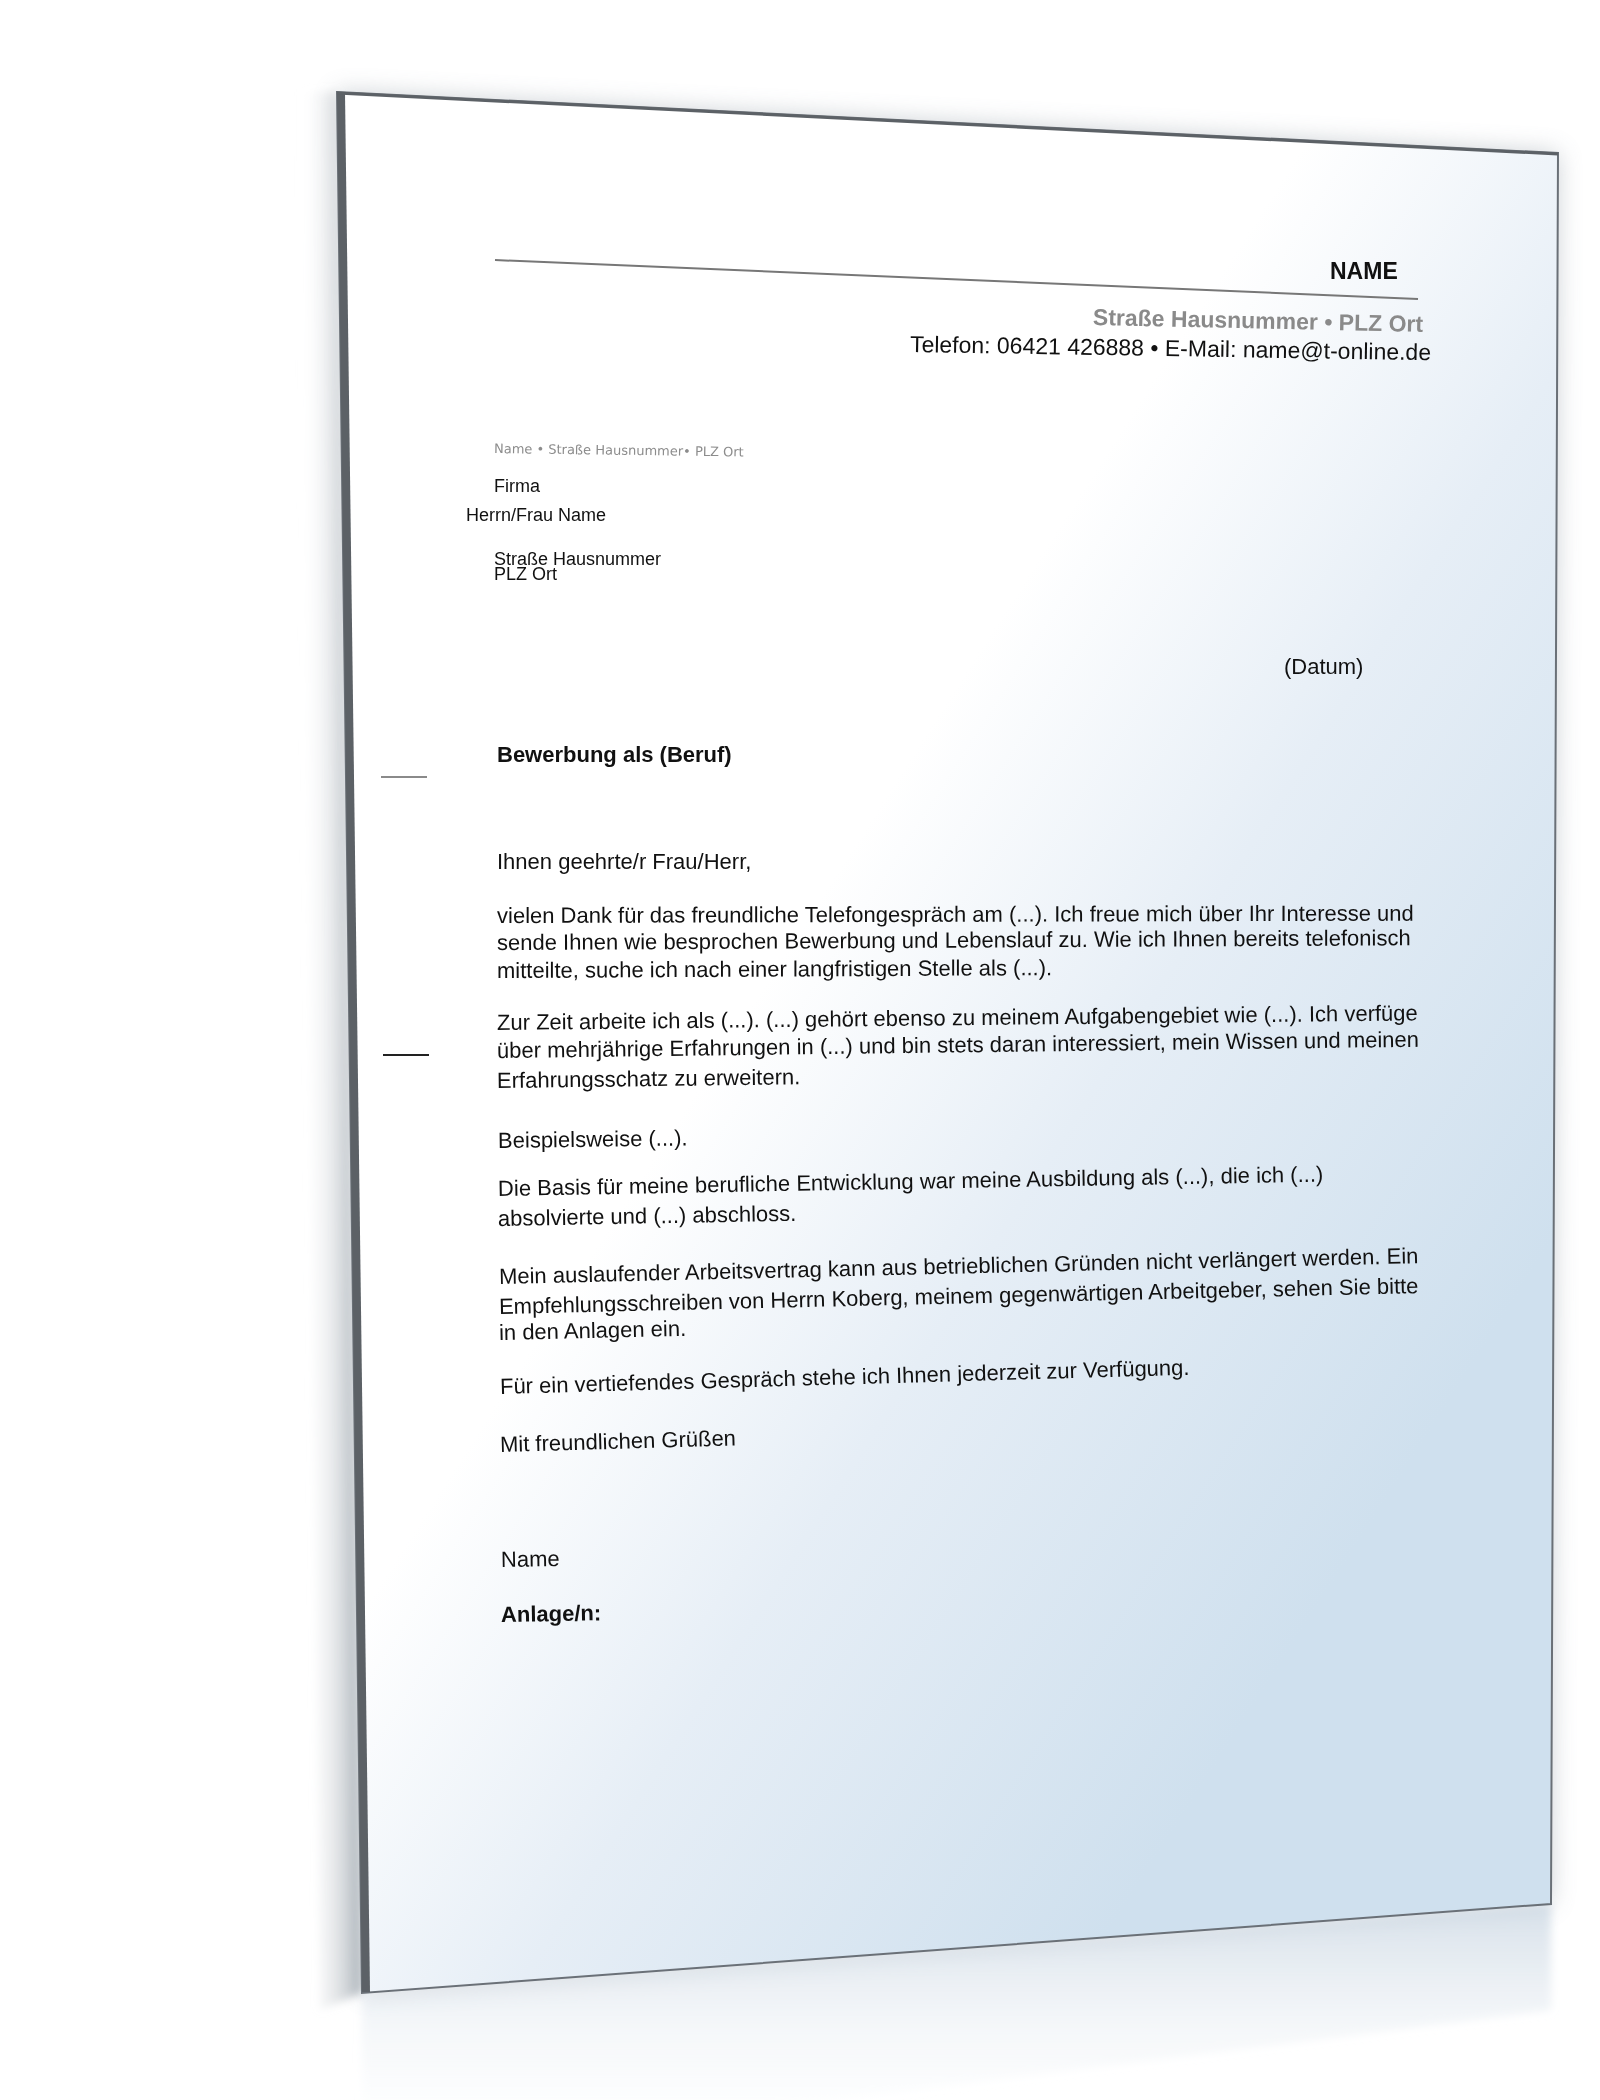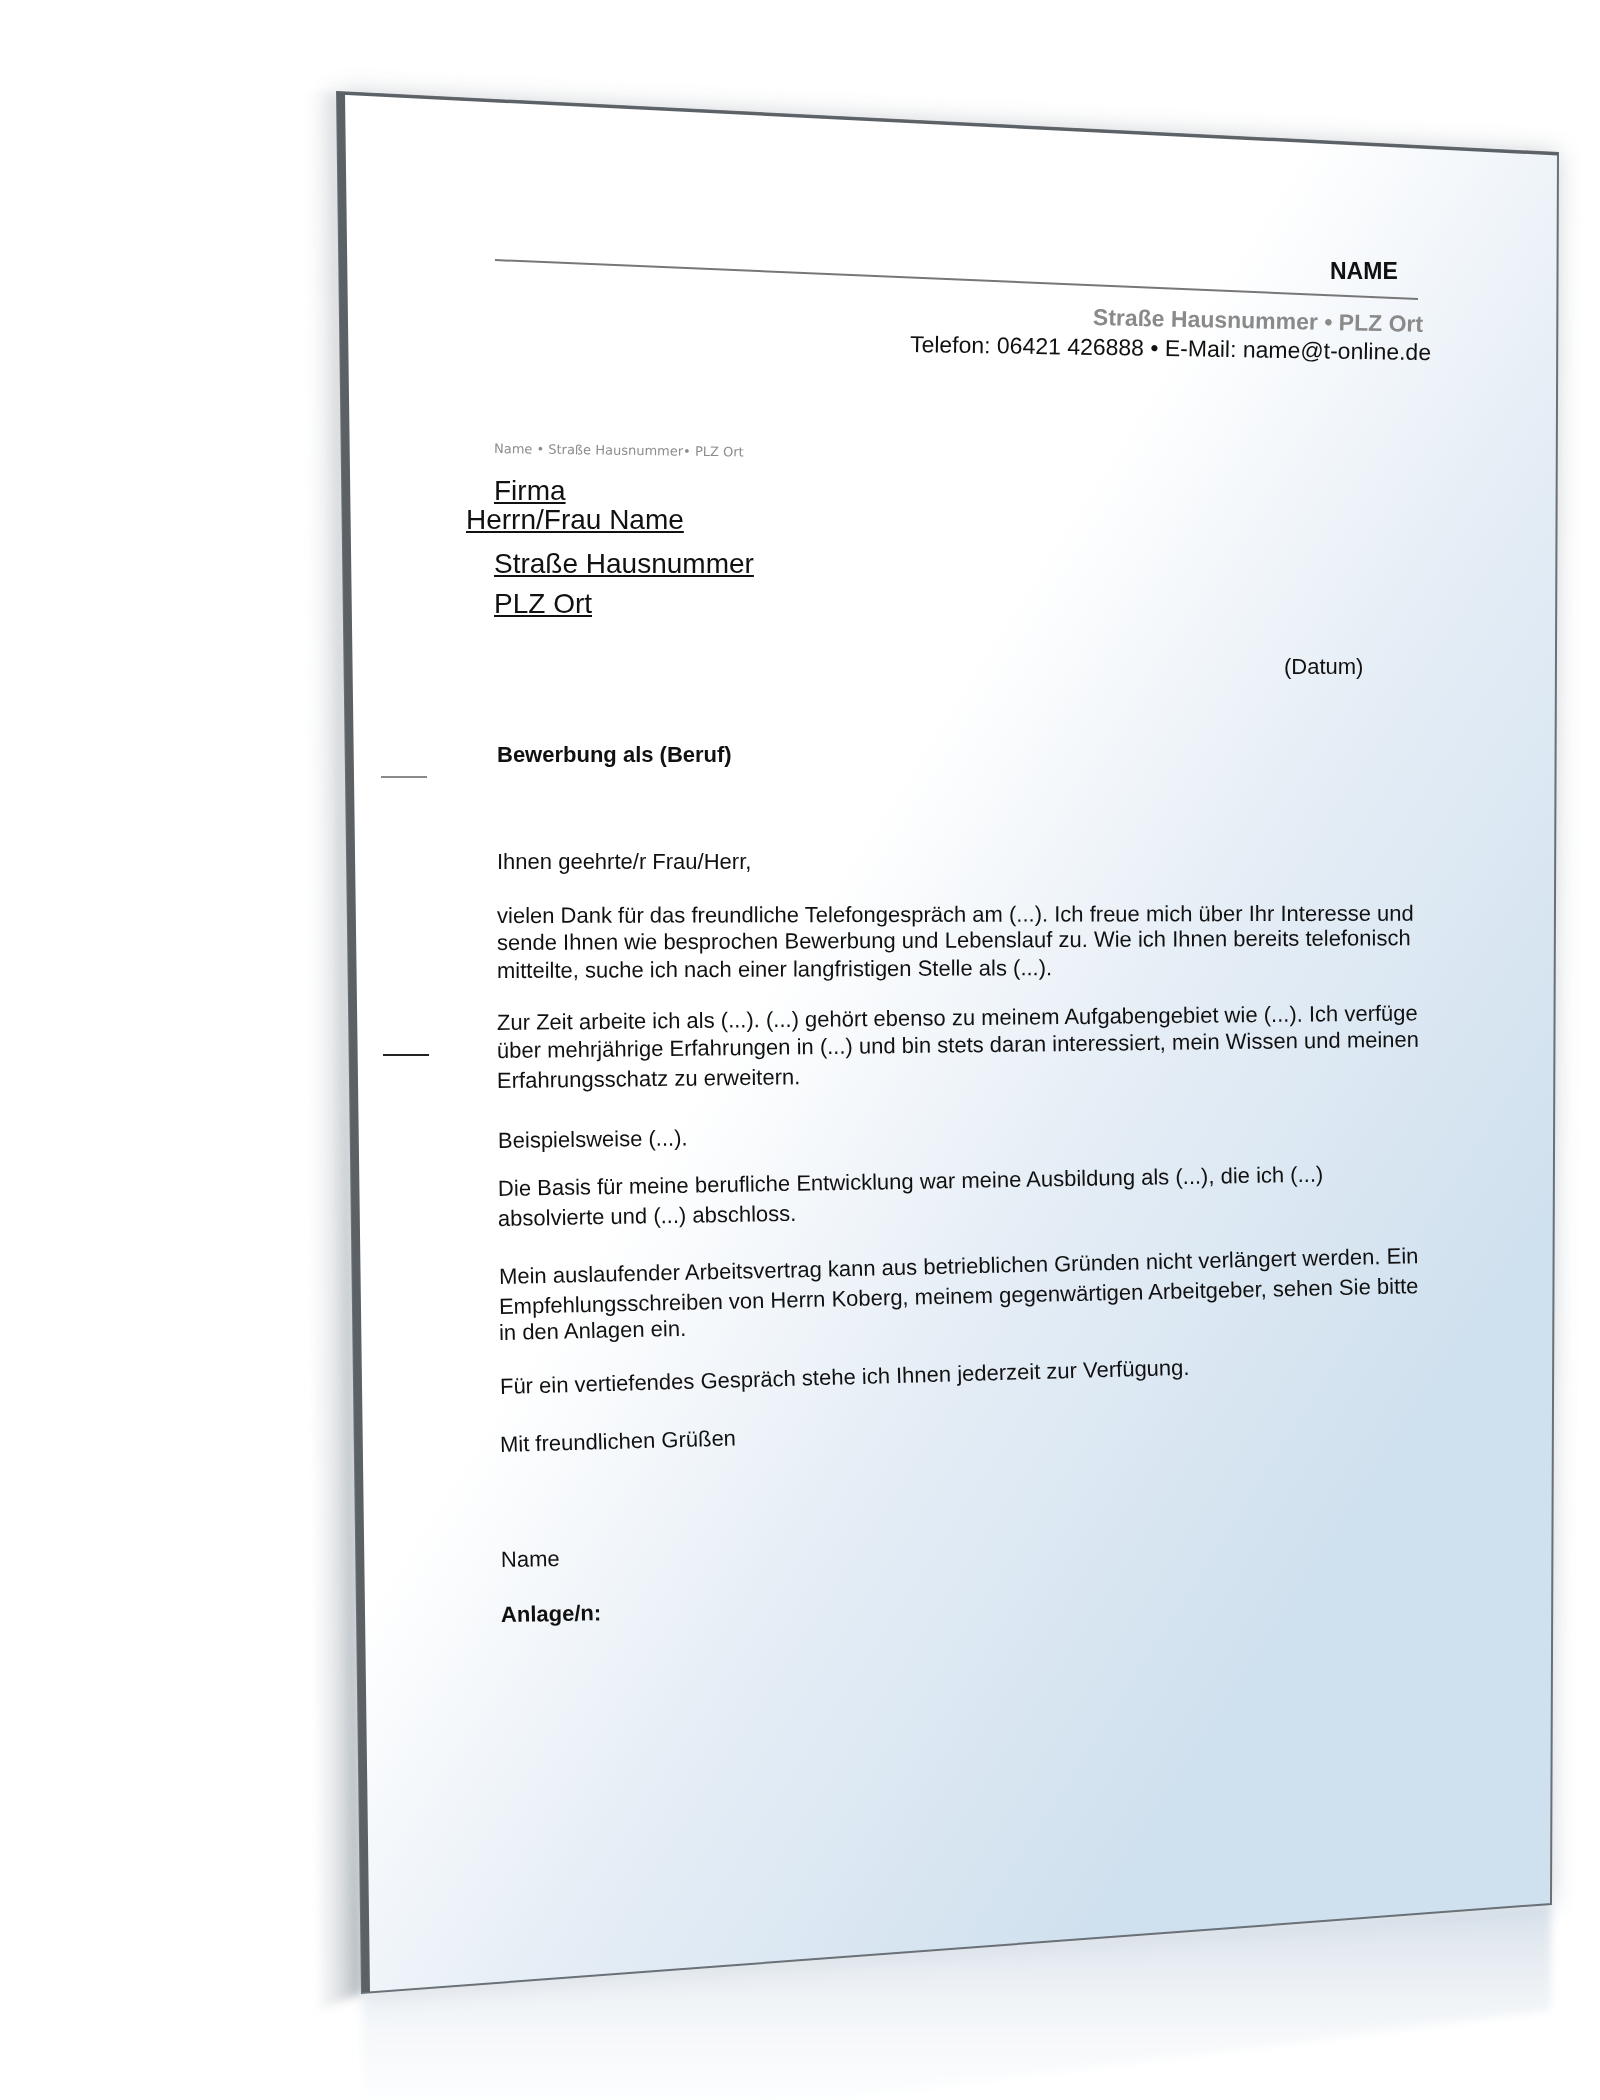--- a/index.html
+++ b/index.html
@@ -5,21 +5,21 @@
   html, body { margin:0; padding:0; background:#ffffff; }
   body { width:1600px; height:2100px; position:relative; overflow:hidden;
          font-family:"Liberation Sans", sans-serif; }
   .stage { position:absolute; left:0; top:0; width:1600px; height:2100px; }
   svg.page-svg { position:absolute; left:0; top:0; }
   .txt { position:absolute; white-space:nowrap; color:#111; transform-origin:0 50%; line-height:1; }
   .hdr-name { font-weight:bold; font-size:23px; }
   .hdr-addr { font-weight:bold; font-size:23px; color:#8a8a8a; }
   .hdr-tel { font-size:23px; color:#111; }
   .sender-small { font-family:"DejaVu Sans", sans-serif; font-size:13px; color:#8c8c8c; }
-  .addr { font-size:28px;text-decoration:underline; }
+  .addr { font-size:18px; }
   .body { font-size:22px; }
   .bold { font-weight:bold; }
 </style>
 </head>
 <body>
 
 <div class="stage">
 
   <svg class="page-svg" width="1600" height="2100" viewBox="0 0 1600 2100">
     <defs>
@@ -65,21 +65,21 @@
 
   <div class="txt hdr-name" style="left:1330px; top:260px;">NAME</div>
   <div class="txt hdr-addr" style="left:1093px; top:306px; transform:rotate(1.2deg);">Straße Hausnummer • PLZ Ort</div>
   <div class="txt hdr-tel" style="left:910px; top:333px; transform:rotate(0.9deg);">Telefon: 06421 426888 • E-Mail: name@t-online.de</div>
 
   <div class="txt sender-small" style="left:494px; top:442px; transform:rotate(0.8deg);">Name • Straße Hausnummer• PLZ Ort</div>
 
   <div class="txt addr" style="left:494px; top:477px;">Firma</div>
   <div class="txt addr" style="left:466px; top:506px;">Herrn/Frau Name</div>
   <div class="txt addr" style="left:494px; top:550px;">Straße Hausnummer</div>
-  <div class="txt addr" style="left:494px; top:590px;">PLZ Ort</div>
+  <div class="txt addr" style="left:494px; top:565px;">PLZ Ort</div>
 
   <div class="txt body" style="left:1272px; top:656px;margin-left:12px;">(Datum)</div>
 
   <div class="txt body bold" style="left:497px; top:744px;">Bewerbung als (Beruf)</div>
 
   <div class="txt body" style="left:497px; top:851px;">Ihnen geehrte/r Frau/Herr,</div>
 
   <div class="txt body" style="left:497px; top:905px; transform:rotate(-0.15deg);">vielen Dank für das freundliche Telefongespräch am (...). Ich freue mich über Ihr Interesse und</div>
   <div class="txt body" style="left:497px; top:932px; transform:rotate(-0.3deg);">sende Ihnen wie besprochen Bewerbung und Lebenslauf zu. Wie ich Ihnen bereits telefonisch</div>
   <div class="txt body" style="left:497px; top:960px; transform:rotate(-0.3deg);">mitteilte, suche ich nach einer langfristigen Stelle als (...).</div>

